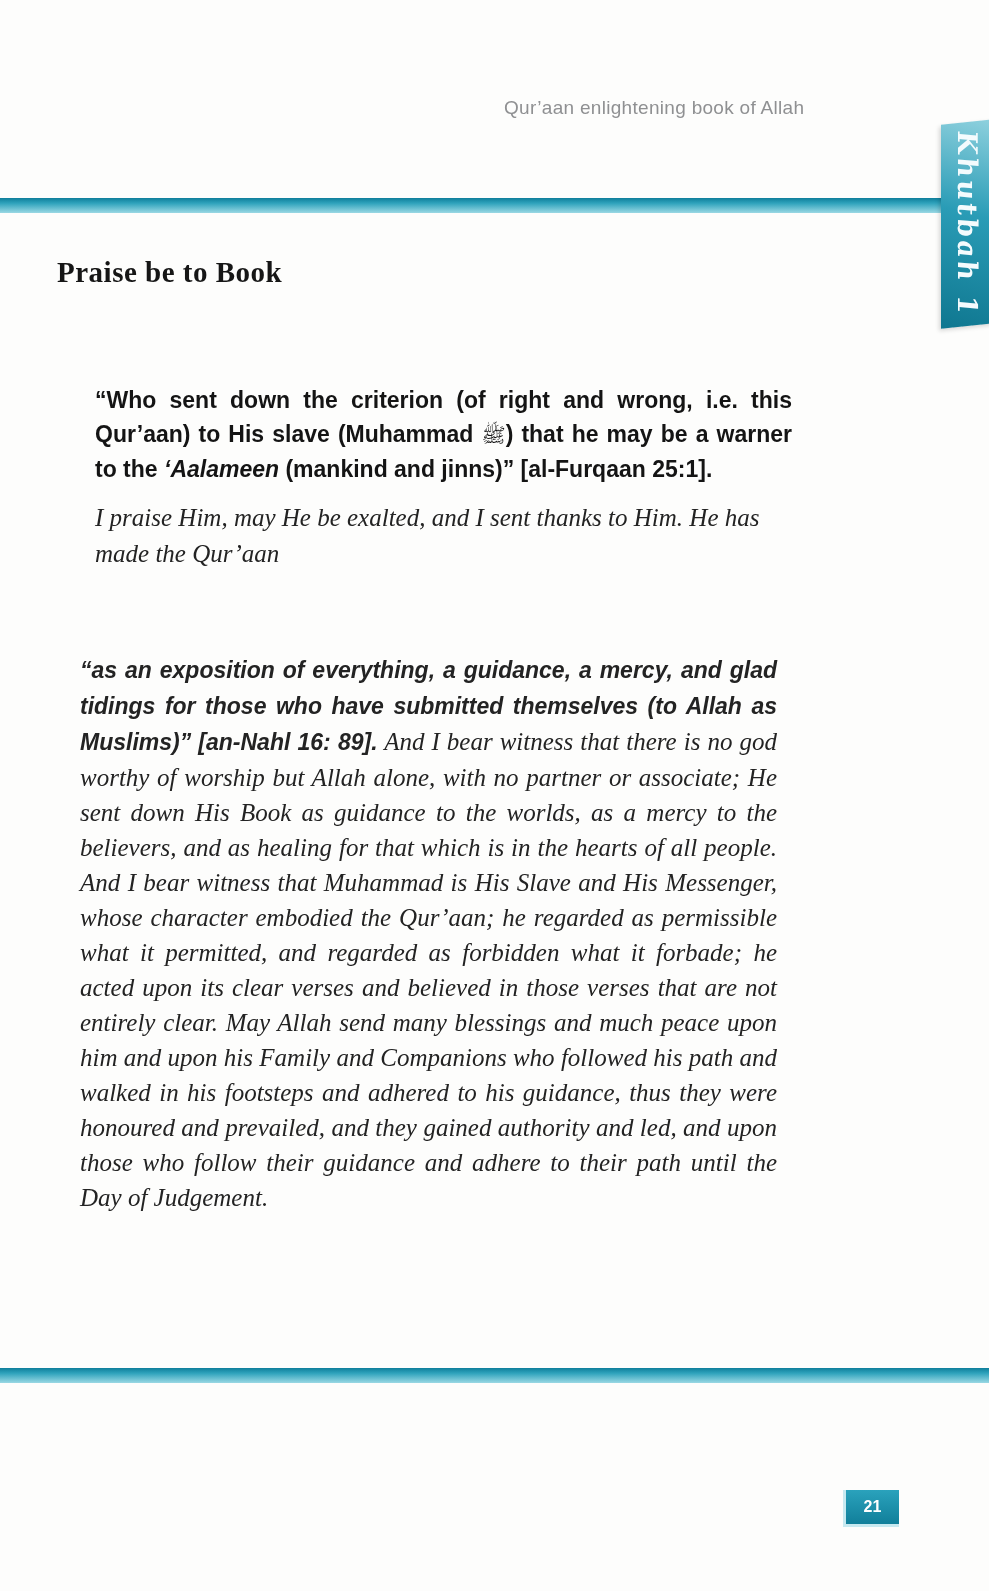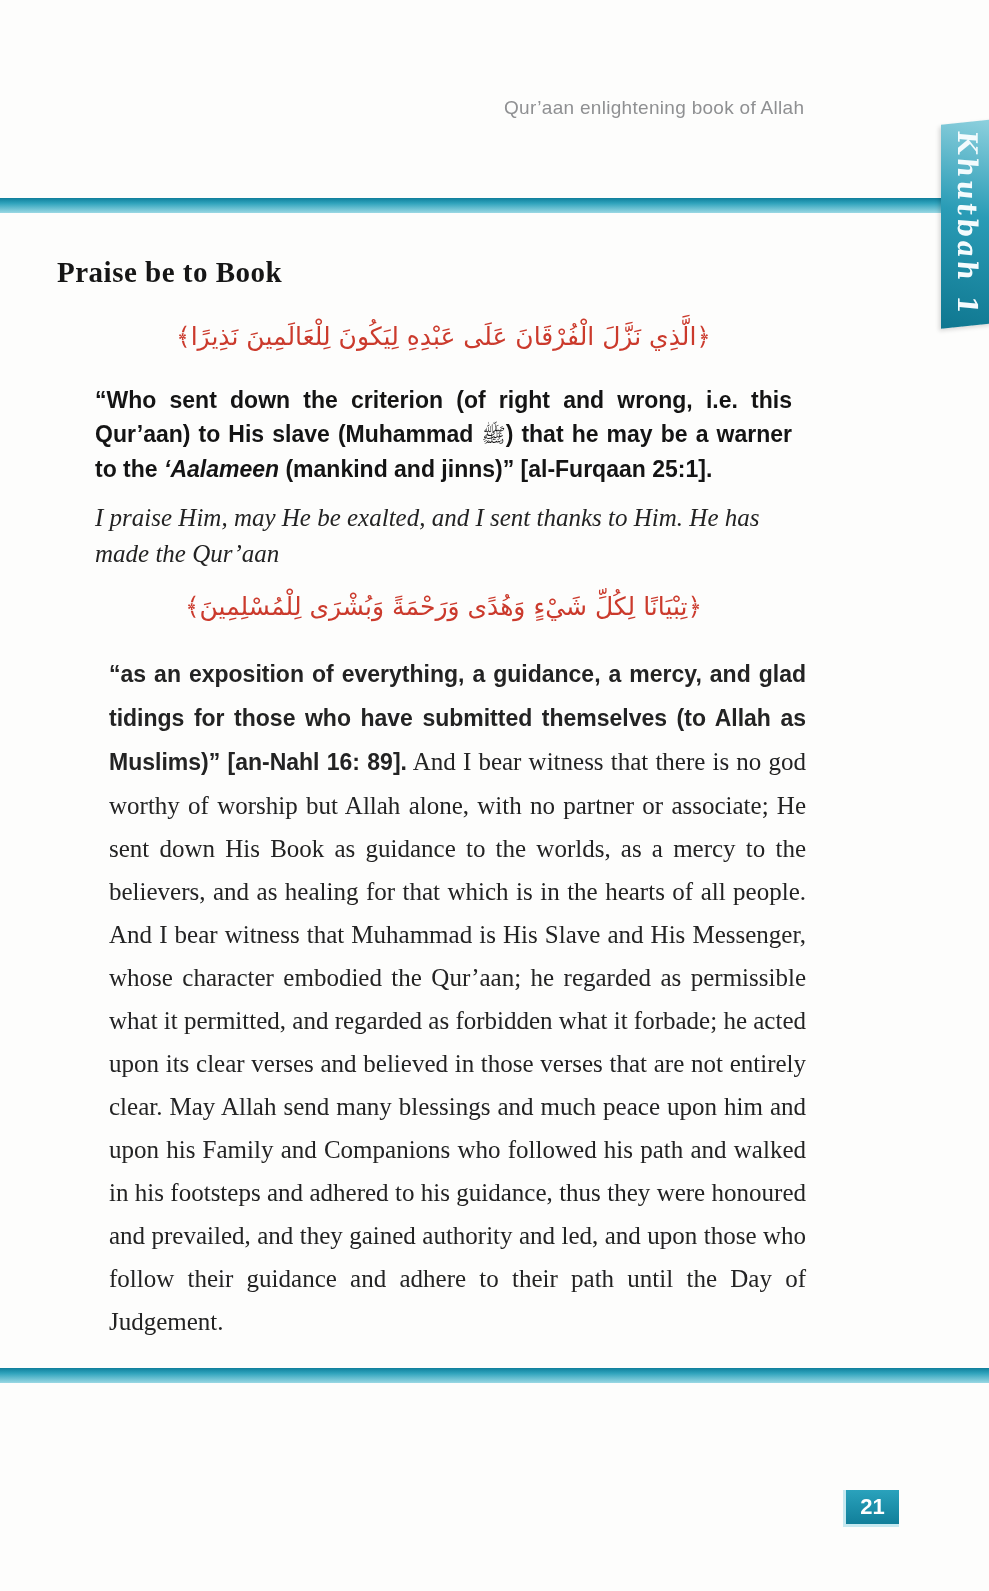--- a/index.html
+++ b/index.html
@@ -52,59 +52,57 @@
     font-size:23px; line-height:34px; color:#141414; text-align:justify;
   }
   .para-1 { top:383px; }
   .tr-italic { font-style:italic; }
   .saw-mark { font-family:"DejaVu Sans", sans-serif; font-weight:normal; font-size:20px; }
   .para-2 {
     position:absolute; top:500px; left:95px; width:697px;
     font-style:italic; font-size:25px; line-height:36px; color:#232323;
   }
   .para-3 {
-    position:absolute; top:652px; left:109px; width:697px;
-    font-size:25px; line-height:43px;
+    position:absolute; top:652px; left:80px; width:697px;
+    font-style:italic; font-size:25px; line-height:35px;
     color:#232323; text-align:justify;
   }
   .para-3 .lead {
     font-family:"Liberation Sans", sans-serif; font-weight:bold; font-size:23px;
   }
   .page-badge {
     position:absolute; top:1490px; left:843px;
     min-width:56px; height:37px; padding:0 12px;
     background:linear-gradient(180deg, #2aa2bc 0%, #117f9a 100%);
     border-left:3px solid #c7e9f0; border-bottom:3px solid #c7e9f0;
     color:#ffffff; font-family:"Liberation Sans", sans-serif;
-    font-weight:bold; font-size:22px;
+    font-weight:bold; font-size:16px;
     display:flex; align-items:center; justify-content:center;
   }
 </style>
 </head>
 <body>
 
 <div class="page">
 
   <div class="running-header">Qur’aan enlightening book of Allah</div>
 
   <div class="band band-top"></div>
 
   <div class="side-tab">
     <span class="side-tab-label">Khutbah 1</span>
   </div>
 
   <h1 class="heading">Praise be to Book</h1>
 
-  <div class="verse verse-1" dir="rtl">﴿الَّذِي نَزَّلَ الْفُرْقَانَ عَلَى عَبْدِهِ لِيَكُونَ لِلْعَالَمِينَ نَذِيرًا﴾</div>
 
   <p class="para-translation para-1"><span>“Who sent down the criterion (of right and wrong, i.e. this Qur’aan) to His slave (Muhammad </span><span class="saw-mark">ﷺ</span><span>) that he may be a warner to the </span><span class="tr-italic">‘Aalameen</span><span> (mankind and jinns)” [al-Furqaan 25:1].</span></p>
 
   <p class="para-2">I praise Him, may He be exalted, and I sent thanks to Him. He has made the Qur’aan</p>
 
-  <div class="verse verse-2" dir="rtl">﴿تِبْيَانًا لِكُلِّ شَيْءٍ وَهُدًى وَرَحْمَةً وَبُشْرَى لِلْمُسْلِمِينَ﴾</div>
 
   <p class="para-3"><span class="lead">“as an exposition of everything, a guidance, a mercy, and glad tidings for those who have submitted themselves (to Allah as Muslims)” [an-Nahl 16: 89].</span><span> And I bear witness that there is no god worthy of worship but Allah alone, with no partner or associate; He sent down His Book as guidance to the worlds, as a mercy to the believers, and as healing for that which is in the hearts of all people. And I bear witness that Muhammad is His Slave and His Messenger, whose character embodied the Qur’aan; he regarded as permissible what it permitted, and regarded as forbidden what it forbade; he acted upon its clear verses and believed in those verses that are not entirely clear. May Allah send many blessings and much peace upon him and upon his Family and Companions who followed his path and walked in his footsteps and adhered to his guidance, thus they were honoured and prevailed, and they gained authority and led, and upon those who follow their guidance and adhere to their path until the Day of Judgement.</span></p>
 
   <div class="band band-bottom"></div>
 
   <div class="page-badge">
     <span>21</span>
   </div>
 
 </div>

